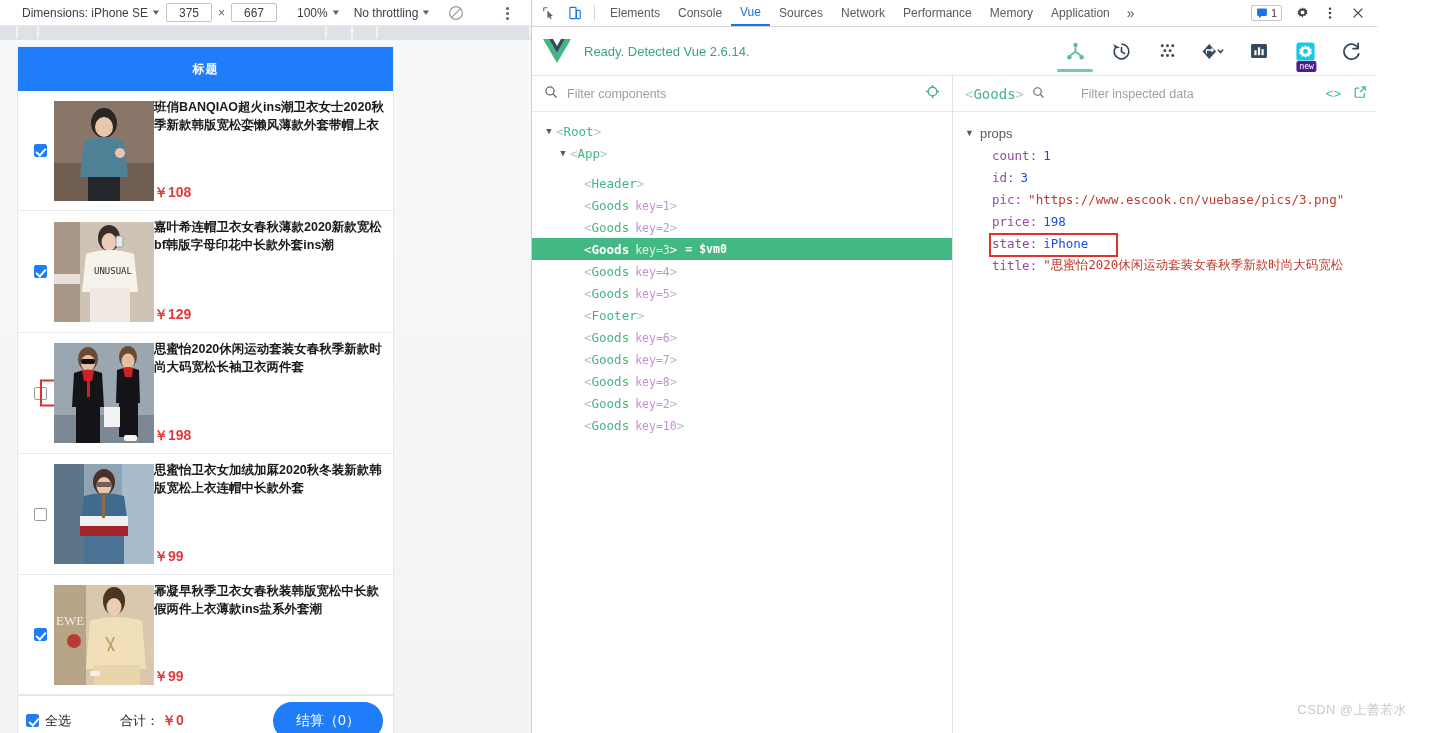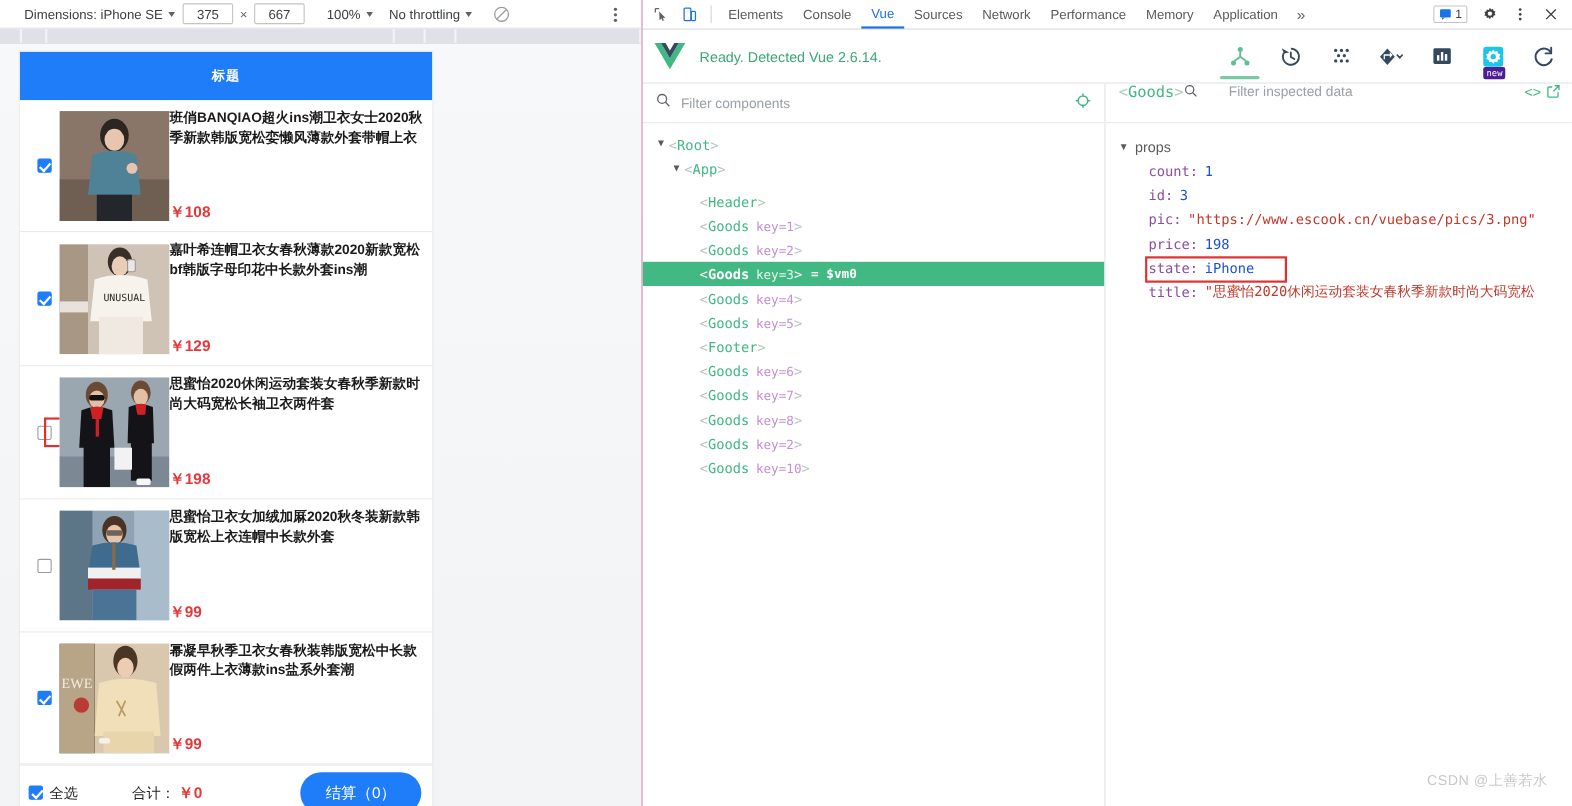--- a/index.html
+++ b/index.html
@@ -10,22 +10,22 @@
     overflow: hidden;
   }
   #app-root {
     width: 1429px; height: 733px;
     display: flex;
     position: relative;
   }
 
   
   #device-pane {
-    width: 584px; height: 733px;
-    background: #ec4899;
+    width: 532px; height: 733px;
+    background: #000000;
     display: flex; flex-direction: column;
     position: relative;
     border-right: 1px solid #cdcdcd;
   }
   #device-toolbar {
     height: 26px;
     display: flex; align-items: center;
     padding: 0 8px;
     font-size: 12px; color: #3c4043;
     background: #fff;
@@ -303,23 +303,24 @@
   .tnode .vmref { color: #222; margin-left: 8px; font-weight: bold; font-size: 11.5px;}
   .tnode.selected { background: #42b983; }
   .tnode.selected .tag-bracket { color: #fff; }
   .tnode.selected .tag-name { color: #fff; font-weight: bold; }
   .tnode.selected .key { color: #e6f5ee; }
   .tnode.selected .vmref { color: #fff; }
 
   
   #props-head {
     height: 36px; flex: none;
-    display: flex; align-items: flex-start;
+    display: flex; align-items: center;
     padding: 0 10px 0 12px;
     border-bottom: 1px solid #e8e8e8;
+    gap: 8px;
   }
   #props-comp-name {
     font-family: "DejaVu Sans Mono", monospace;
     font-size: 14px;
   }
   #props-comp-name .b { color: #a9cdbb; }
   #props-comp-name .n { color: #41b883; }
   #props-head input {
     border: none; outline: none; flex: 1;
     font-size: 12.5px; color: #333;

